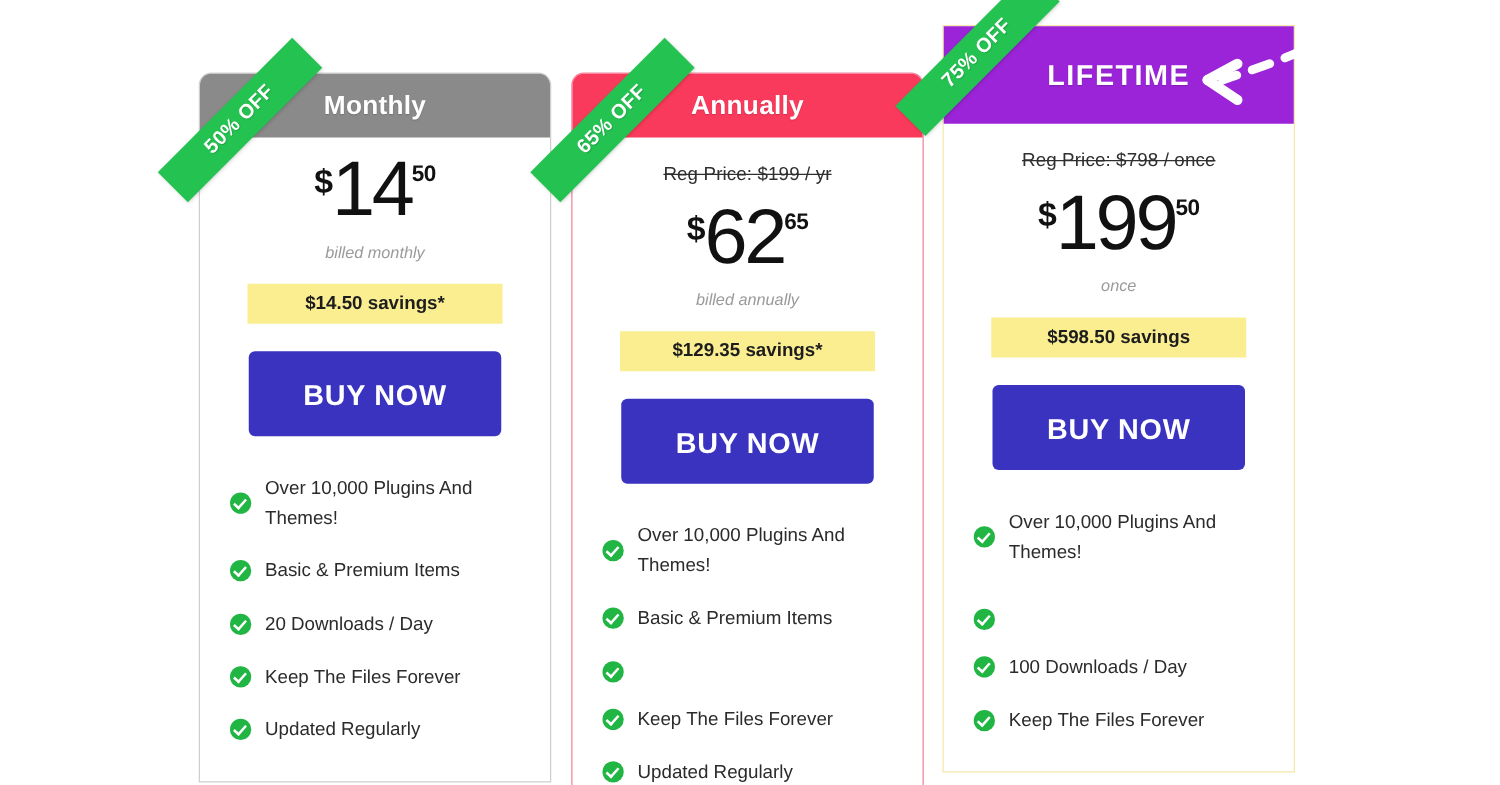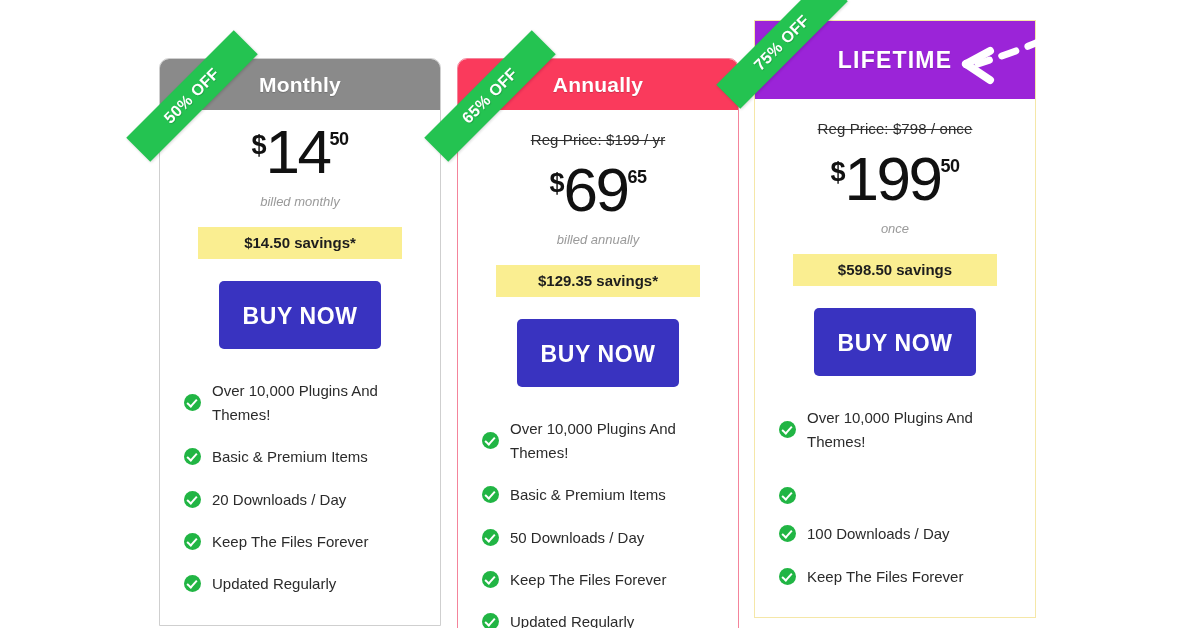--- a/index.html
+++ b/index.html
@@ -152,21 +152,21 @@
     color: #1d1d1d;
     font-weight: bold;
     font-size: 15px;
     padding: 7px 0 8px 0;
     width: 204px;
   }
 
   .buy-btn {
     display: block;
     margin: 22px auto 0 auto;
-    width: 162px;
+    width: 202px;
     height: 68px;
     line-height: 68px;
     background: #3933c0;
     color: #ffffff;
     font-weight: bold;
     font-size: 23px;
     letter-spacing: .6px;
     border: none;
     border-radius: 5px;
     cursor: pointer;
@@ -277,38 +277,37 @@
     <div class="card annually">
       <div class="card-inner">
         <div class="card-header">
           <div class="ribbon">65% OFF</div>
           <div class="plan-name">Annually</div>
         </div>
         <div class="card-body">
           <div class="reg-price">Reg Price: $199 / yr</div>
           <div class="price-row">
             <span class="cur">$</span>
-            <span class="amount">69</span>
+            <span class="amount">62</span>
             <span class="cents">65</span>
           </div>
           <div class="billed">billed annually</div>
           <div class="savings">$129.35 savings*</div>
           <button class="buy-btn">BUY NOW</button>
           <ul class="features">
             <li class="feature two-line">
               <span class="check"></span>
               <span class="feature-text">Over 10,000 Plugins And Themes!</span>
             </li>
             <li class="feature">
               <span class="check"></span>
               <span class="feature-text">Basic &amp; Premium Items</span>
             </li>
             <li class="feature">
               <span class="check"></span>
-              <span class="feature-text">50 Downloads / Day</span>
             </li>
             <li class="feature">
               <span class="check"></span>
               <span class="feature-text">Keep The Files Forever</span>
             </li>
             <li class="feature">
               <span class="check"></span>
               <span class="feature-text">Updated Regularly</span>
             </li>
           </ul>

